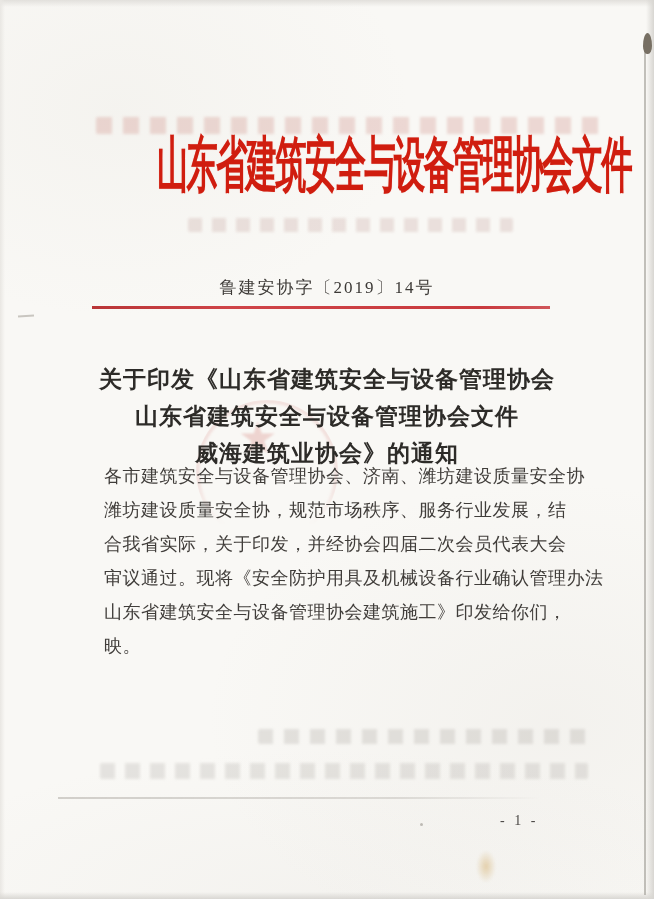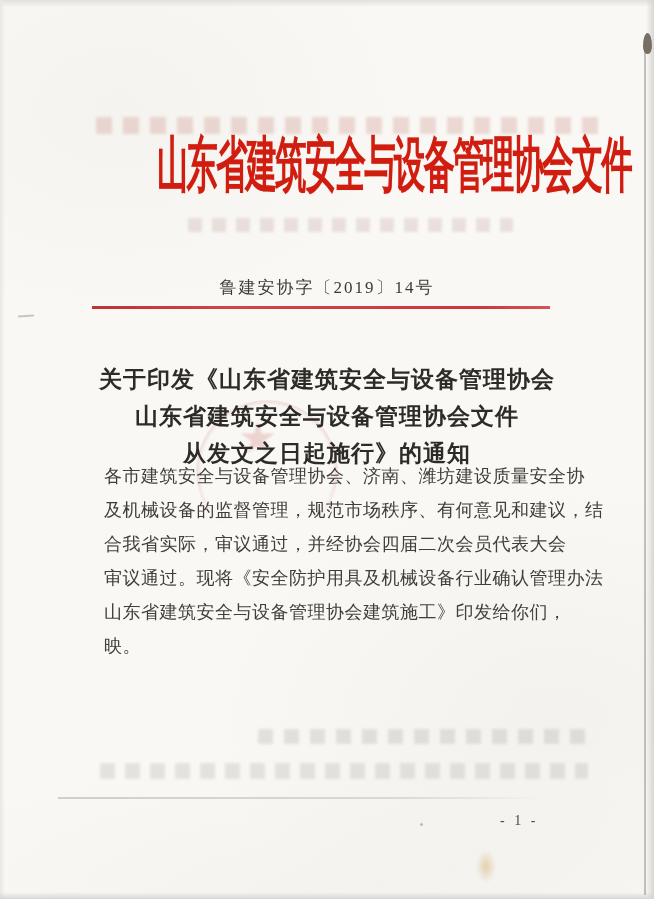--- a/index.html
+++ b/index.html
@@ -111,27 +111,27 @@
 
   <div class="header-red">山东省建筑安全与设备管理协会文件</div>
 
   <div class="doc-number">鲁建安协字〔2019〕14号</div>
 
   <div class="red-rule"></div>
 
   <div class="title-block">
     <div class="title-line">关于印发《山东省建筑安全与设备管理协会</div>
     <div class="title-line">山东省建筑安全与设备管理协会文件</div>
-    <div class="title-line">从发文之日起施行》的通知</div>
+    <div class="title-line">威海建筑业协会》的通知</div>
   </div>
 
   <div class="body-block">
     <div class="body-line">各市建筑安全与设备管理协会、济南、潍坊建设质量安全协</div>
-    <div class="body-line">及机械设备的监督管理，规范市场秩序、有何意见和建议，结</div>
-    <div class="body-line">合我省实际，审议通过，并经协会四届二次会员代表大会</div>
+    <div class="body-line">潍坊建设质量安全协，规范市场秩序、服务行业发展，结</div>
+    <div class="body-line">合我省实际，关于印发，并经协会四届二次会员代表大会</div>
     <div class="body-line">审议通过。现将《安全防护用具及机械设备行业确认管理办法</div>
     <div class="body-line">山东省建筑安全与设备管理协会建筑施工》印发给你们，</div>
     <div class="body-line">映。</div>
   </div>
 
   <div class="page-number">- 1 -</div>
 
   <div class="stain"></div>
 
 </div>

